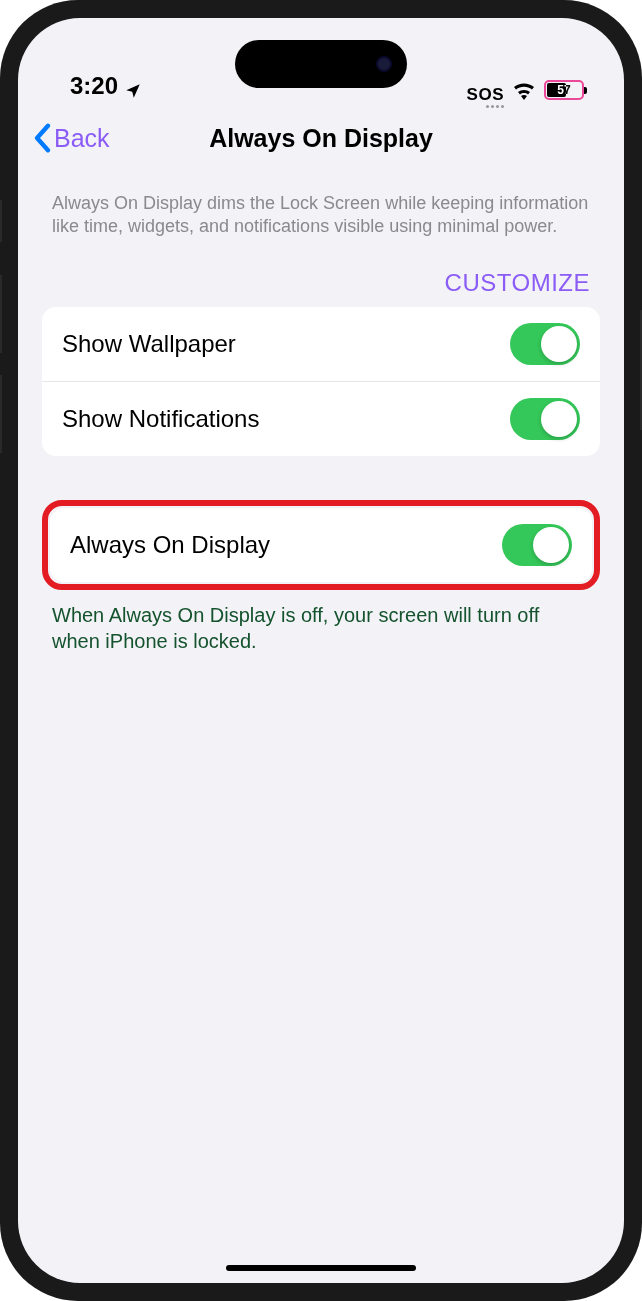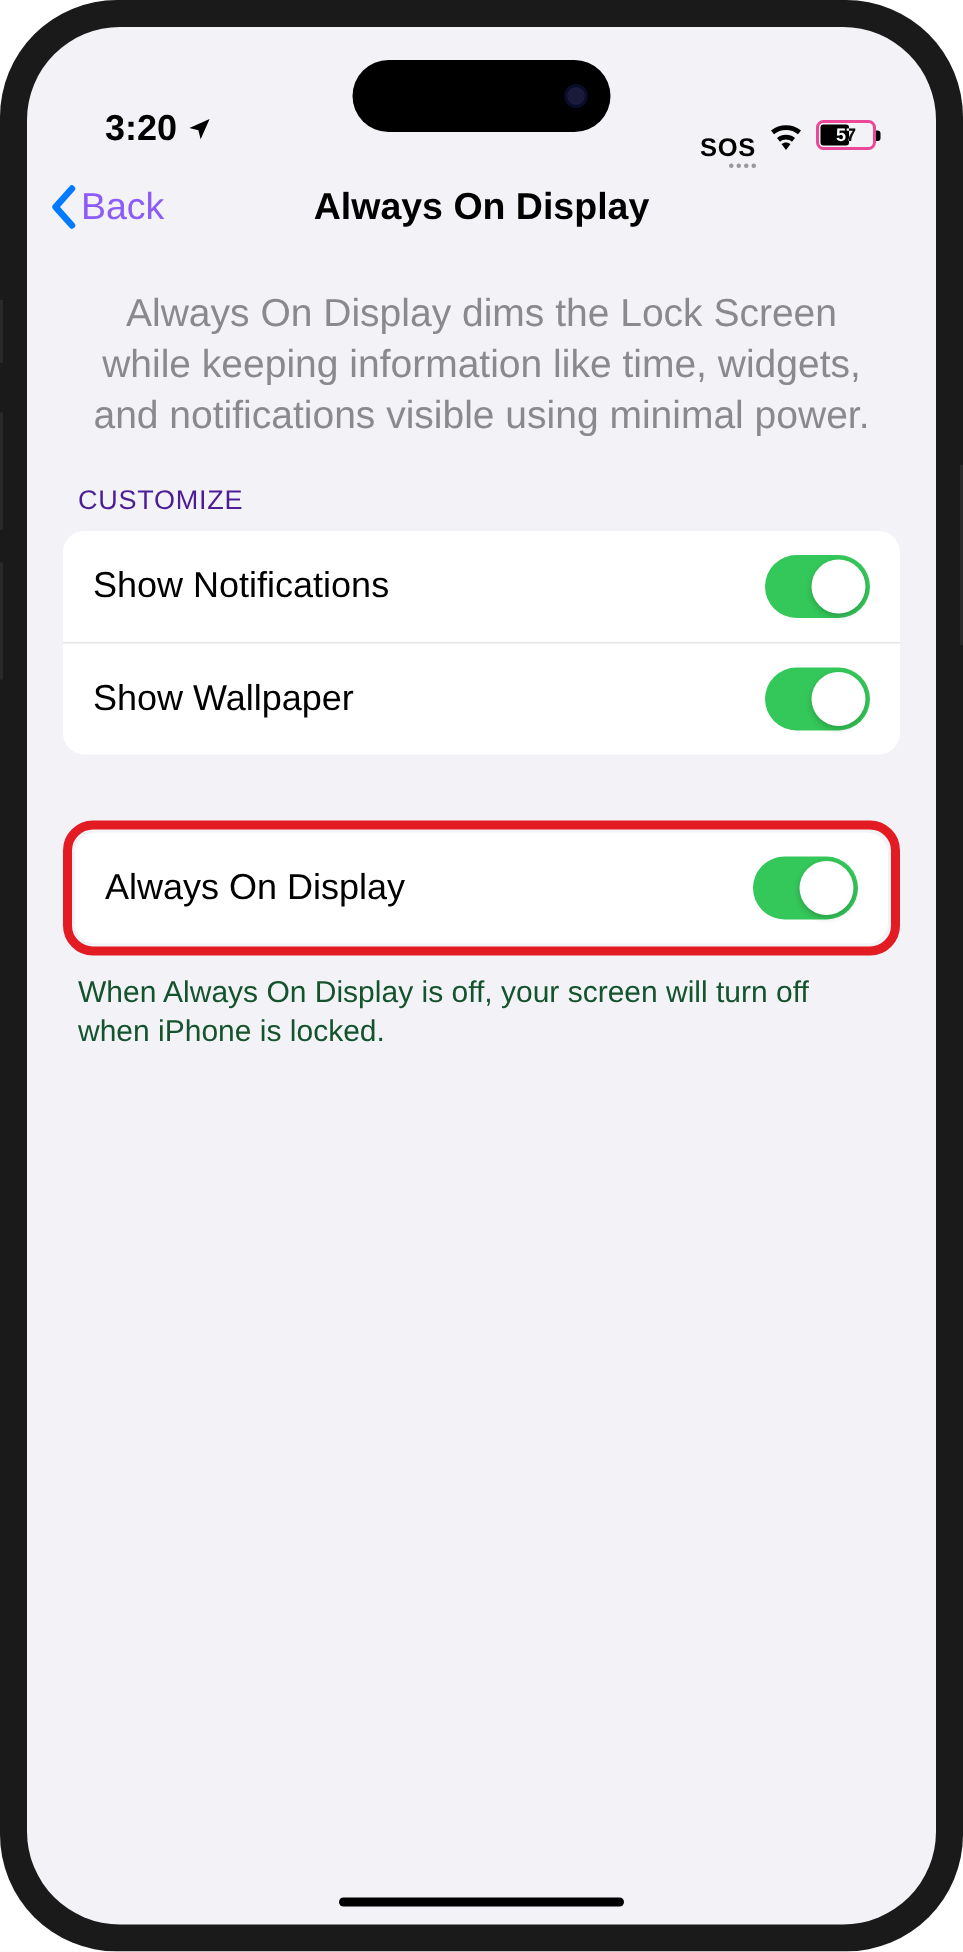--- a/index.html
+++ b/index.html
@@ -85,35 +85,35 @@
     .status-bar {
       height: 90px;
       display: flex;
       align-items: flex-end;
       justify-content: space-between;
       padding: 0 40px 8px 52px;
     }
 
     .status-left {
       display: flex;
-      align-items: center;
+      align-items: flex-end;
       gap: 6px;
       font-size: 24px;
       font-weight: 600;
     }
 
     .location-arrow {
       width: 18px;
       height: 18px;
       display: inline-block;
     }
 
     .status-right {
       display: flex;
-      align-items: flex-end;
+      align-items: center;
       gap: 8px;
     }
 
     .sos-text {
       font-size: 17px;
       font-weight: 600;
       letter-spacing: 0.5px;
     }
 
     .status-dots {
@@ -207,31 +207,31 @@
       font-weight: 600;
       color: #000;
     }
 
     .content {
       padding: 0 24px;
     }
 
     .description {
       color: #8a8a8e;
-      font-size: 26px;
+      font-size: 18px;
       line-height: 1.3;
       padding: 24px 10px 0 10px;
-      text-align: center;
     }
 
     .section-header {
-      color: #4c1d95;
-      font-size: 18px;
+      color: #8b5cf6;
+      font-size: 24px;
       letter-spacing: 0.5px;
       padding: 30px 10px 10px 10px;
+      text-align: right;
     }
 
     .settings-group {
       background: #fff;
       border-radius: 14px;
       overflow: hidden;
     }
 
     .settings-row {
       display: flex;
@@ -350,27 +350,27 @@
       <div class="nav-title">Always On Display</div>
     </div>
 
     <div class="content">
       <p class="description">Always On Display dims the Lock Screen while keeping information like time, widgets, and notifications visible using minimal power.</p>
 
       <div class="section-header">CUSTOMIZE</div>
 
       <div class="settings-group">
         <div class="settings-row">
-          <span class="row-label">Show Notifications</span>
+          <span class="row-label">Show Wallpaper</span>
           <div class="toggle">
             <div class="toggle-knob"></div>
           </div>
         </div>
         <div class="settings-row">
-          <span class="row-label">Show Wallpaper</span>
+          <span class="row-label">Show Notifications</span>
           <div class="toggle">
             <div class="toggle-knob"></div>
           </div>
         </div>
       </div>
 
       <div class="highlighted-group">
         <div class="settings-group">
           <div class="settings-row">
             <span class="row-label">Always On Display</span>

